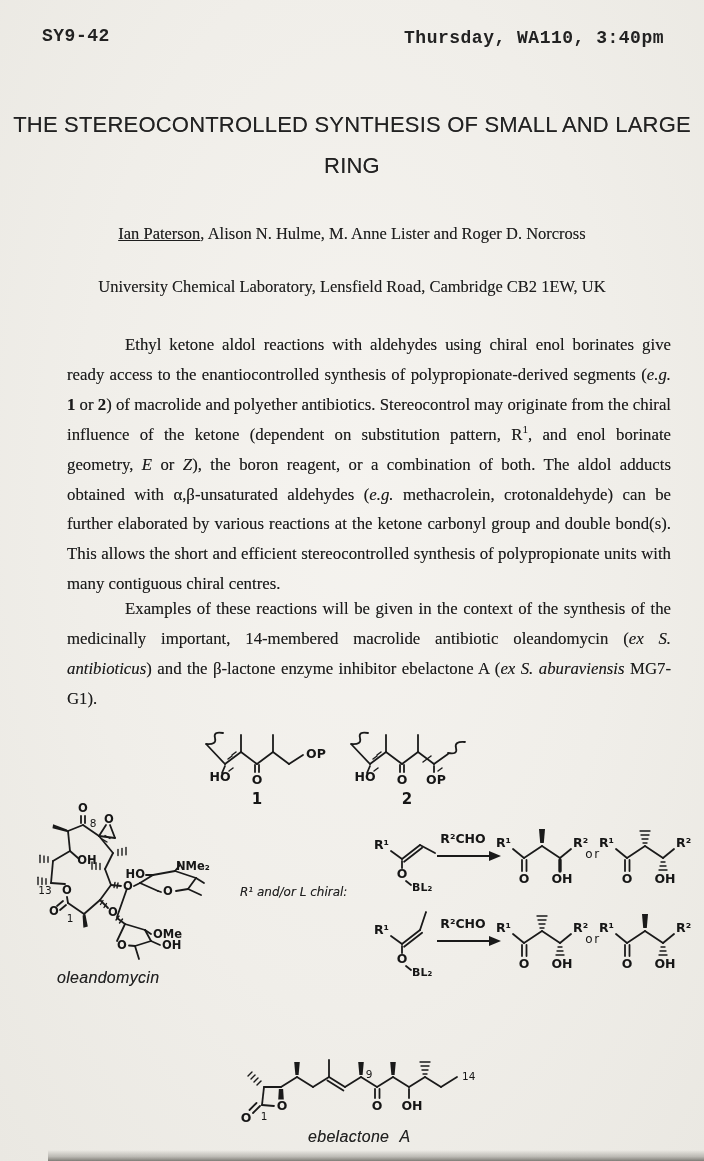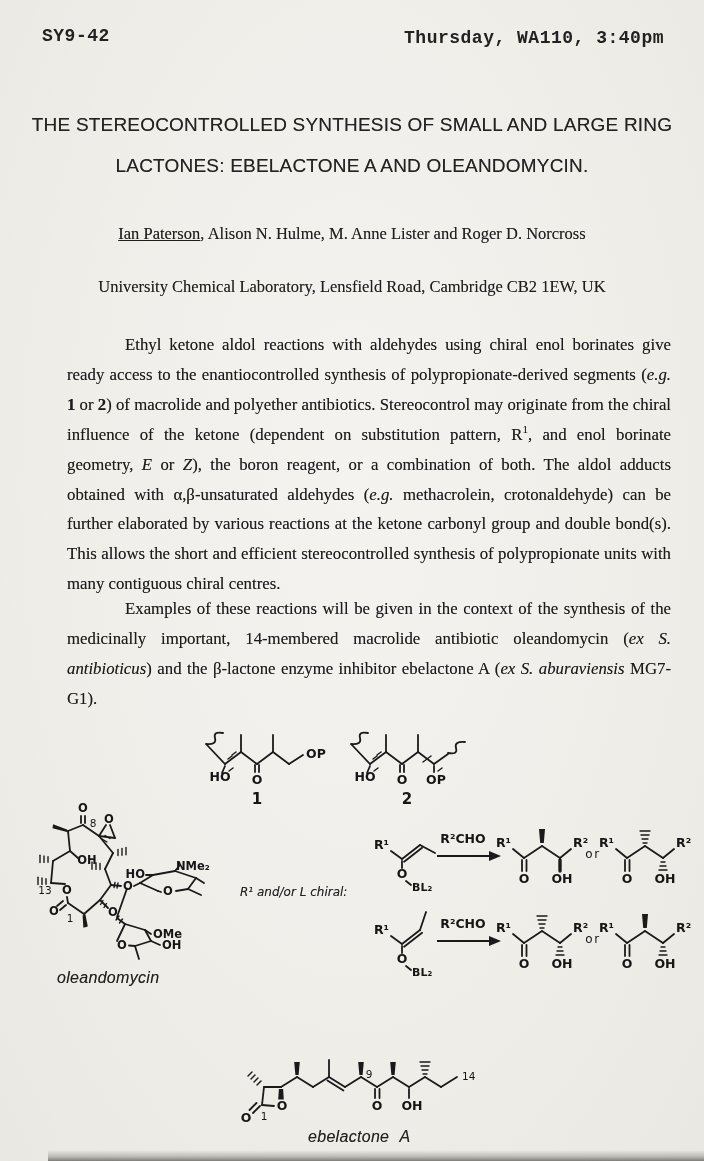--- a/index.html
+++ b/index.html
@@ -5,21 +5,21 @@
   html,body{margin:0;padding:0;background:#d8d6d2;}
   .page{
     position:relative;width:704px;height:1161px;overflow:hidden;
     background:radial-gradient(ellipse at 50% 42%, #f5f3ef 0%, #f0eee9 55%, #eae8e2 100%);
     color:#1f1f1f;
   }
   .mono{font-family:"Liberation Mono","DejaVu Sans Mono",monospace;font-weight:700;font-size:18px;letter-spacing:.5px;color:#222;}
   .hdr-left{position:absolute;left:42px;top:26px;}
   .hdr-right{position:absolute;right:40px;top:22px;margin-top:6px;}
   .title{position:absolute;left:0;right:0;top:104px;text-align:center;
-    font-family:"Liberation Sans",sans-serif;font-size:19px;line-height:41px;color:#222;
+    font-family:"Liberation Sans",sans-serif;font-size:22px;line-height:41px;color:#222;
     letter-spacing:.2px;text-shadow:0 0 .4px rgba(0,0,0,.45);}
   .serifline{position:absolute;left:0;right:0;text-align:center;
     font-family:"Liberation Serif",serif;font-size:16.5px;color:#1e1e1e;text-shadow:0 0 .3px rgba(0,0,0,.4);}
   .authors{top:224px;}
   .affil{top:261px;margin-top:16px;}
   .body{
     position:absolute;left:55px;width:604px;margin:12px;
     font-family:"Liberation Serif",serif;font-size:16.8px;line-height:29.9px;
     text-align:justify;text-indent:58px;color:#1c1c1c;text-shadow:0 0 .35px rgba(0,0,0,.45);}
   .p1{top:318px;}
@@ -54,21 +54,20 @@
 </head>
 <body>
 
 <div class="page">
 
   <div class="mono hdr-left">SY9-42</div>
   <div class="mono hdr-right">Thursday, WA110, 3:40pm</div>
 
   <div class="title">
     <div>THE STEREOCONTROLLED SYNTHESIS OF SMALL AND LARGE RING</div>
-    <div>LACTONES: EBELACTONE A AND OLEANDOMYCIN.</div>
   </div>
 
   <div class="serifline authors"><u>Ian Paterson</u><span>, Alison N. Hulme, M. Anne Lister and Roger D. Norcross</span></div>
   <div class="serifline affil">University Chemical Laboratory, Lensfield Road, Cambridge CB2 1EW, UK</div>
 
   <p class="body p1"><span>Ethyl ketone aldol reactions with aldehydes using chiral enol borinates give ready access to the enantiocontrolled synthesis of polypropionate-derived segments (</span><i>e.g.</i><span> </span><b>1</b><span> or </span><b>2</b><span>) of macrolide and polyether antibiotics. Stereocontrol may originate from the chiral influence of the ketone (dependent on substitution pattern, R</span><sup>1</sup><span>, and enol borinate geometry, </span><i>E</i><span> or </span><i>Z</i><span>), the boron reagent, or a combination of both. The aldol adducts obtained with α,β-unsaturated aldehydes (</span><i>e.g.</i><span> methacrolein, crotonaldehyde) can be further elaborated by various reactions at the ketone carbonyl group and double bond(s). This allows the short and efficient stereocontrolled synthesis of polypropionate units with many contiguous chiral centres.</span></p>
   <p class="body p2"><span>Examples of these reactions will be given in the context of the synthesis of the medicinally important, 14-membered macrolide antibiotic oleandomycin (</span><i>ex S. antibioticus</i><span>) and the β-lactone enzyme inhibitor ebelactone A (</span><i>ex S. aburaviensis</i><span> MG7-G1).</span></p>
 
   <svg class="frag1" width="135" height="92">
     <g class="bond">

